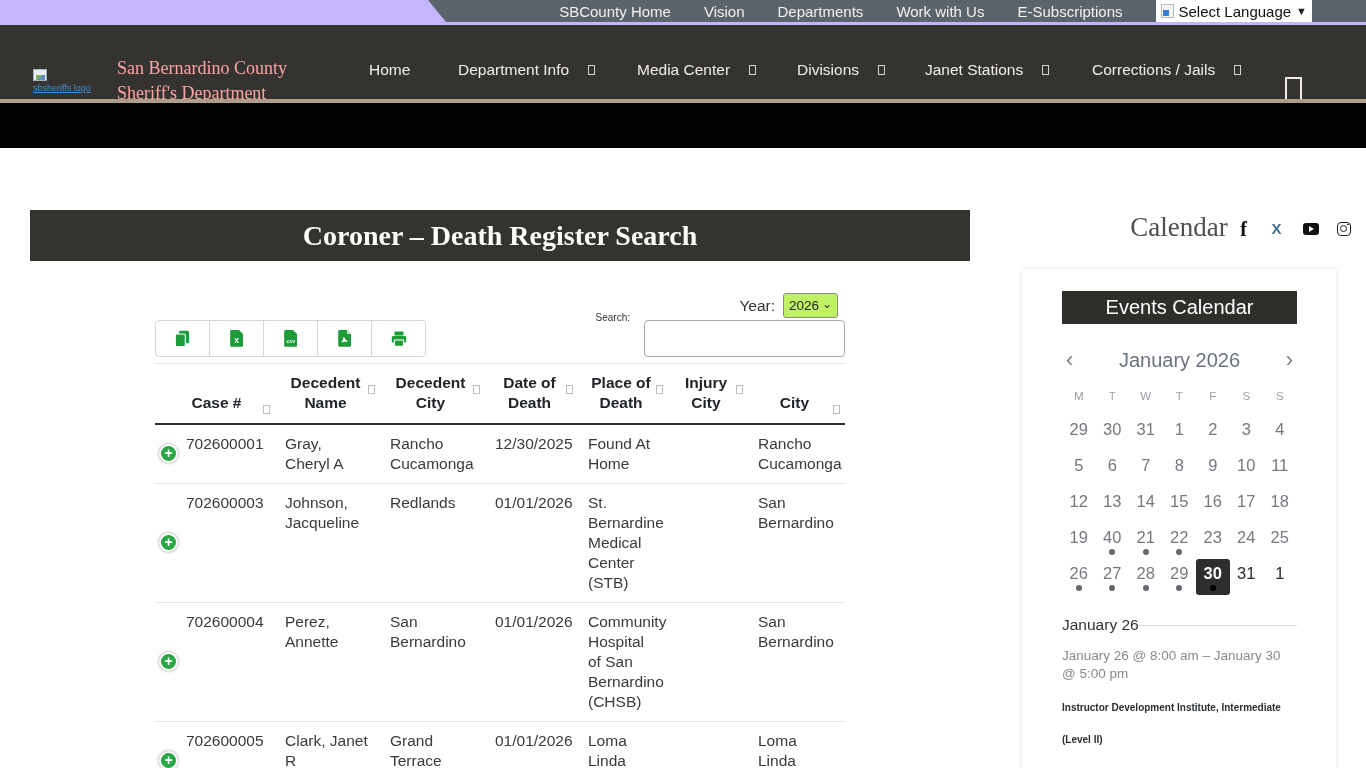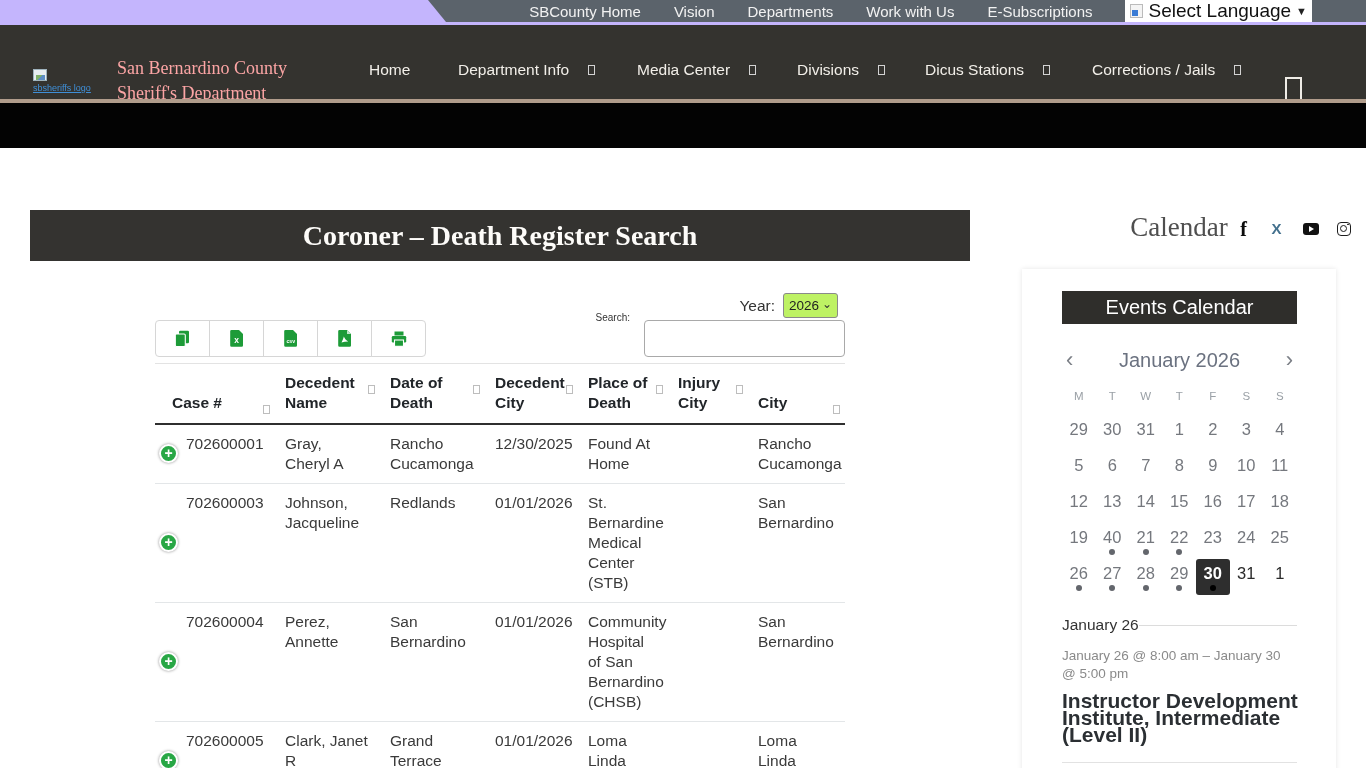--- a/index.html
+++ b/index.html
@@ -7,21 +7,21 @@
               font-family:"Liberation Sans", sans-serif; }
   .stage { position:relative; width:1366px; height:768px; overflow:hidden; background:#fff; }
 
   
   .topbar { position:absolute; left:0; top:0; width:1366px; height:25px; background:#c4b5fd; }
   .topbar-gray { position:absolute; left:400px; top:0; width:966px; height:22px; background:#5b636b;
                  clip-path:polygon(28px 0, 966px 0, 966px 22px, 46px 22px);
                  display:flex; align-items:center; justify-content:flex-end; gap:33px; padding-right:54px; }
   .toplink { color:#f2f2f2; font-size:15px; cursor:pointer; white-space:nowrap; }
   .lang-box { background:#fff; height:21px; display:flex; align-items:center; gap:5px; padding:12px 5px;
-              font-size:19px; color:#111; cursor:pointer; }
+              font-size:15px; color:#111; cursor:pointer; }
   .lang-ico { width:13px; height:14px; border:1px solid #bbb; position:relative; background:#f4f4f4; }
   .lang-ico::after { content:''; position:absolute; left:1px; bottom:1px; width:6px; height:6px; background:#3a7bd5; }
   .lang-box::after { content:'▼'; font-size:11px; color:#222; }
 
   
   .header { position:absolute; left:0; top:25px; width:1366px; height:74px; background:#34332f; }
   .logo { position:absolute; left:33px; top:42px; width:62px; height:26px; overflow:hidden; }
   .logo-broken { width:14px; height:12px; border:1px solid #9fb3bd; background:#e8eef1; position:relative; display:inline-block; }
   .logo-broken::after { content:''; position:absolute; left:2px; top:5px; width:9px; height:5px;
                         background:linear-gradient(135deg,#7fb06a 50%, #5d8ec4 50%); }
@@ -66,21 +66,21 @@
   .ex-btn:first-child { border-radius:4px 0 0 4px; margin-left:0; }
   .ex-btn:last-child { border-radius:0 4px 4px 0; }
   .search-label { position:absolute; left:500px; top:312px; width:130px; text-align:right; font-size:10px; color:#333; }
   .search-input { position:absolute; left:644px; top:320px; width:201px; height:37px; border:1px solid #a9a9a9;
                   border-radius:4px; background:#fff; font-size:15px; padding:0 8px; }
 
   
   .dtable { position:absolute; left:155px; top:363px; width:690px; font-size:15.5px; color:#3a3a3a; }
   .thead { display:grid; grid-template-columns:120px 105px 105px 93px 90px 80px 97px;
            border-top:1px solid #e3e3e3; border-bottom:2px solid #2f2f2f; align-items:end; height:62px; }
-  .th { position:relative; font-weight:bold; color:#212529; padding:0 14px 10px 10px; line-height:20px; cursor:pointer; }
+  .th { position:relative; font-weight:bold; color:#212529; padding:0 14px 10px 10px; line-height:20px; cursor:pointer;text-align:center; }
   .th.first { padding-left:17px; }
   .sort-tofu { position:absolute; top:12px; right:5px; width:7px; height:9px; border:1px solid #bdbdbd; }
   .trow { display:grid; grid-template-columns:120px 105px 105px 93px 90px 80px 97px; position:relative; }
   .trow + .trow { border-top:1px solid #e3e6e8; }
   .tcell { padding:9px 10px; line-height:20px; }
   .tcell.c0 { padding-left:31px; position:relative; }
   .plusbtn { position:absolute; left:4px; top:50%; margin-top:-10px; width:19px; height:19px; border-radius:50%;
              background:#28a745; border:2px solid #fff; box-shadow:0 0 3px rgba(0,0,0,.45); color:#fff;
              display:flex; align-items:center; justify-content:center; cursor:pointer; }
   .plusbtn::before { content:'+'; font-size:14px; font-weight:bold; line-height:1; margin-top:-1px; }
@@ -103,21 +103,21 @@
          color:#75787e; font-size:16.5px; cursor:pointer; position:relative; }
   .day span { line-height:22px; margin-top:3px; }
   .day .daydot { width:6px; height:6px; border-radius:50%; background:#63666c; margin-top:1px; }
   .day.strong { color:#2b2b2b; }
   .day.sel { background:#2e2e2e; color:#fff; font-weight:bold; }
   .day.sel .daydot { background:#000; }
   .ev-day-header { margin-top:21px; display:flex; align-items:center; }
   .ev-day-header span { font-size:15.5px; color:#333; white-space:nowrap; }
   .ev-day-header .hline { flex:1; height:1px; background:#dcdcdc; }
   .ev-time { margin-top:13px; width:222px; font-size:13.5px; line-height:18px; color:#8a8a8a; }
-  .ev-title { margin-top:9px; width:240px; font-size:21px; font-weight:bold; line-height:17px; color:#2b2f33; cursor:pointer; }
+  .ev-title { margin-top:9px; width:240px; font-size:10px; font-weight:bold; line-height:32px; color:#2b2f33; cursor:pointer; }
   .ev-divider { margin-top:19px; height:1px; background:#e2e2e2; }
 
   svg.fico { display:block; }
 </style>
 </head>
 <body>
 
 <div class="stage">
 
   <div class="topbar">
@@ -153,21 +153,21 @@
     </div>
     <div class="nav-item" style="left:637px; top:36px;">
       <span>Media Center</span>
       <span class="caret-tofu"></span>
     </div>
     <div class="nav-item" style="left:797px; top:36px;">
       <span>Divisions</span>
       <span class="caret-tofu"></span>
     </div>
     <div class="nav-item" style="left:925px; top:36px;">
-      <span>Dicus Stations</span>
+      <span>Janet Stations</span>
       <span class="caret-tofu"></span>
     </div>
     <div class="nav-item" style="left:1092px; top:36px;">
       <span>Corrections / Jails</span>
       <span class="caret-tofu"></span>
     </div>
     <div class="nav-item" style="left:978px; top:73px;">
       <span>Public Records</span>
     </div>
     <div class="nav-item" style="left:1131px; top:73px;">
@@ -244,25 +244,25 @@
     <div class="thead">
       <div class="th first">
         <span>Case #</span>
         <span class="sort-tofu"></span>
       </div>
       <div class="th">
         <span>Decedent Name</span>
         <span class="sort-tofu"></span>
       </div>
       <div class="th">
+        <span>Decedent City</span>
+        <span class="sort-tofu"></span>
+      </div>
+      <div class="th">
         <span>Date of Death</span>
-        <span class="sort-tofu"></span>
-      </div>
-      <div class="th">
-        <span>Decedent City</span>
         <span class="sort-tofu"></span>
       </div>
       <div class="th">
         <span>Place of Death</span>
         <span class="sort-tofu"></span>
       </div>
       <div class="th">
         <span>Injury City</span>
         <span class="sort-tofu"></span>
       </div>

